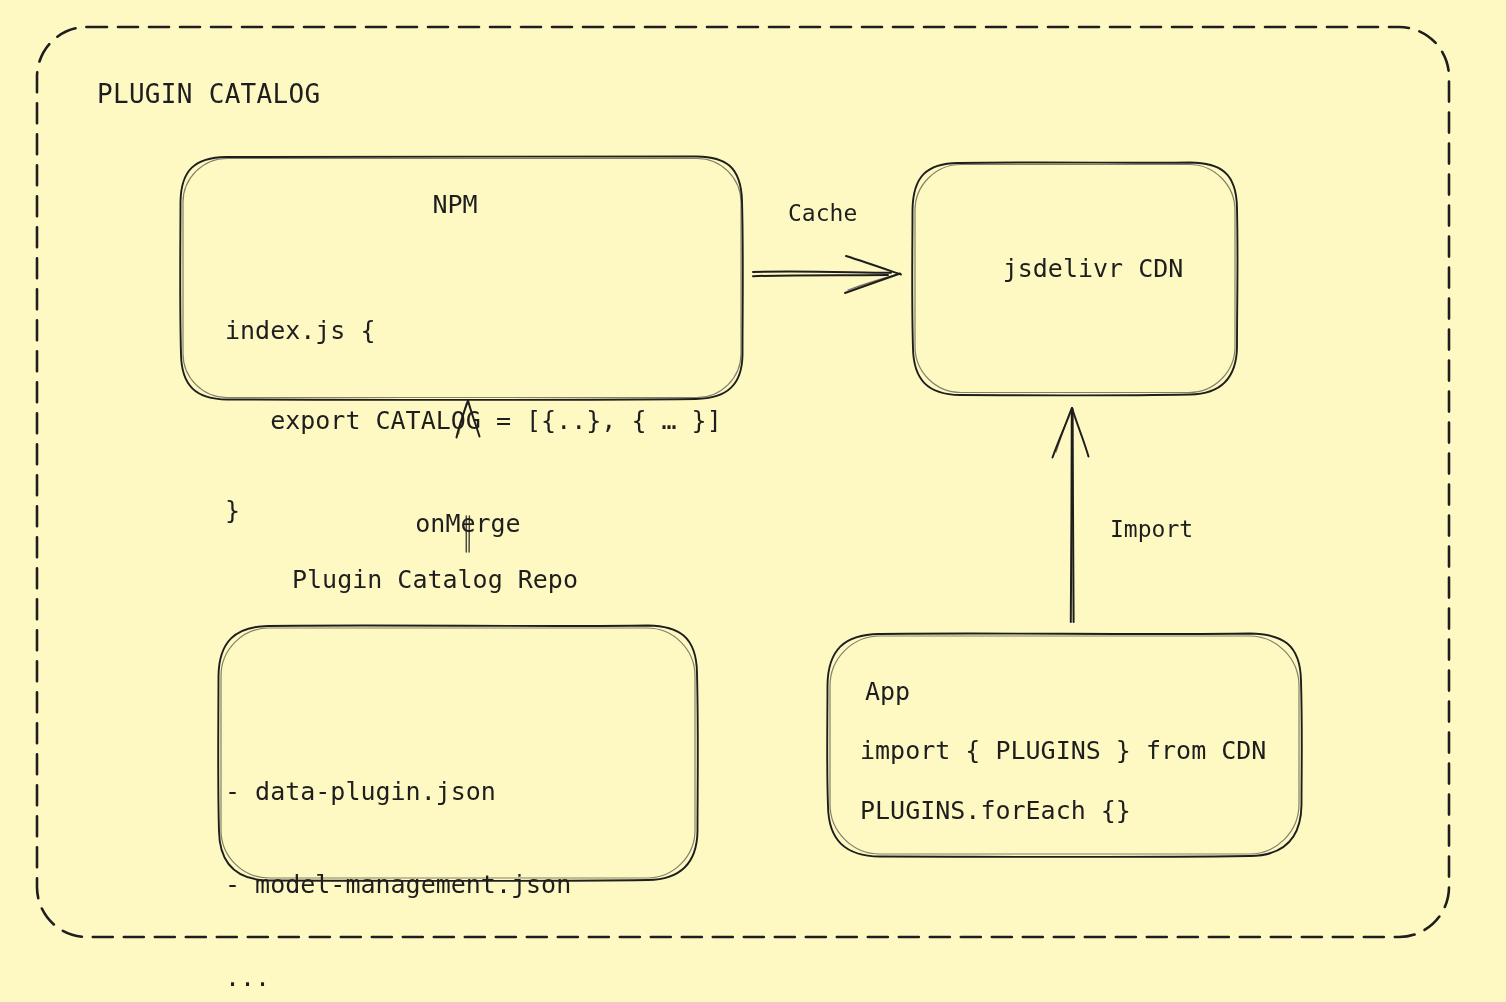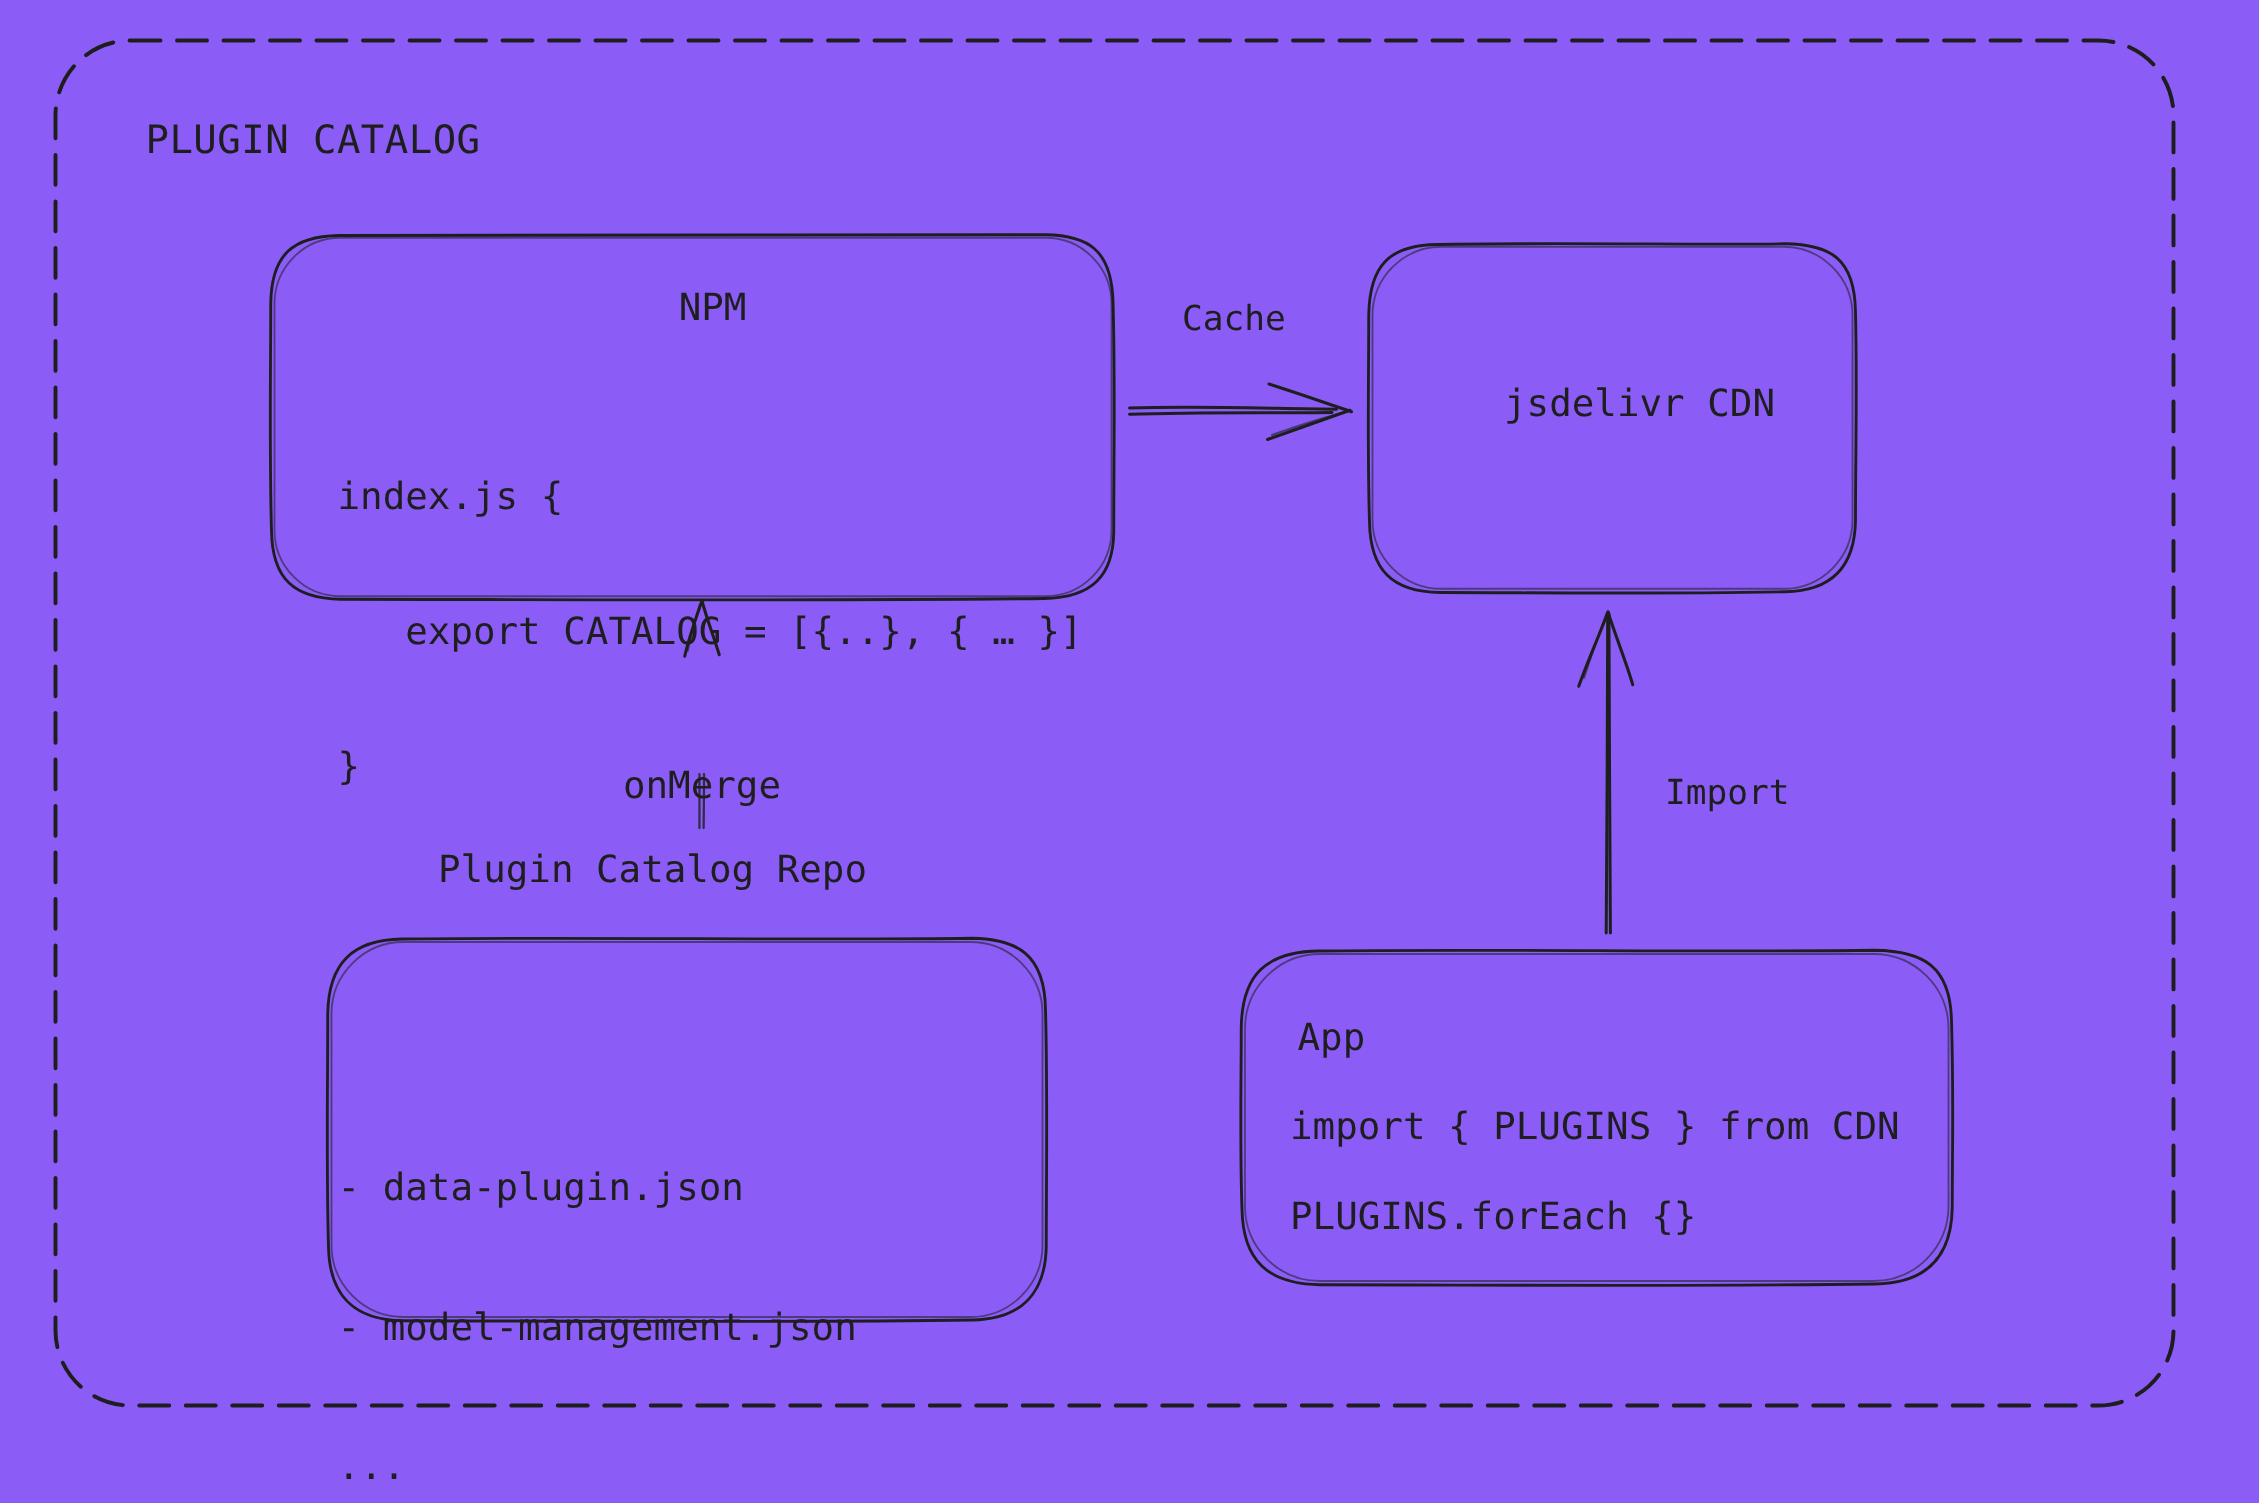--- a/index.html
+++ b/index.html
@@ -7,21 +7,21 @@
     padding: 0;
     background: #ffffff;
     width: 1506px;
     height: 1002px;
     overflow: hidden;
   }
   .canvas {
     position: relative;
     width: 1506px;
     height: 1002px;
-    background: #8b5cf6;
+    background: #fef9c3;
     font-family: "DejaVu Sans Mono", "Liberation Mono", monospace;
     color: #1e1e1e;
   }
   svg.layer {
     position: absolute;
     left: 0; top: 0;
     width: 1506px; height: 1002px;
   }
   .txt {
     position: absolute;
@@ -91,21 +91,21 @@
         <path d="M1073.6,622 C1073,560 1073,470 1072.6,409"></path>
         <path d="M1072,408 C1066,424 1058,442 1052.5,457.5"></path>
         <path d="M1071,409 C1065,425 1060,440 1056,452" stroke-width="1.3" opacity="0.6"></path>
         <path d="M1072,408 C1077,424 1084,441 1088.5,456.5"></path>
       </g>
     </g>
   </svg>
 
   <div class="txt title" style="left:97px; top:79px;">PLUGIN CATALOG</div>
 
-  <div class="txt center" style="left:180px; top:190px; width:550px;margin-left:20px;">NPM</div>
+  <div class="txt center" style="left:180px; top:190px; width:550px;">NPM</div>
   <div class="txt codeblock" style="left:225px; top:256px;">
     <div>index.js {</div>
     <div>   export CATALOG = [{..}, { … }]</div>
     <div>}</div>
   </div>
 
   <div class="txt edge-label" style="left:788px; top:198px;">Cache</div>
 
   <div class="txt center" style="left:912px; top:254px; width:362px;">jsdelivr CDN</div>
 

